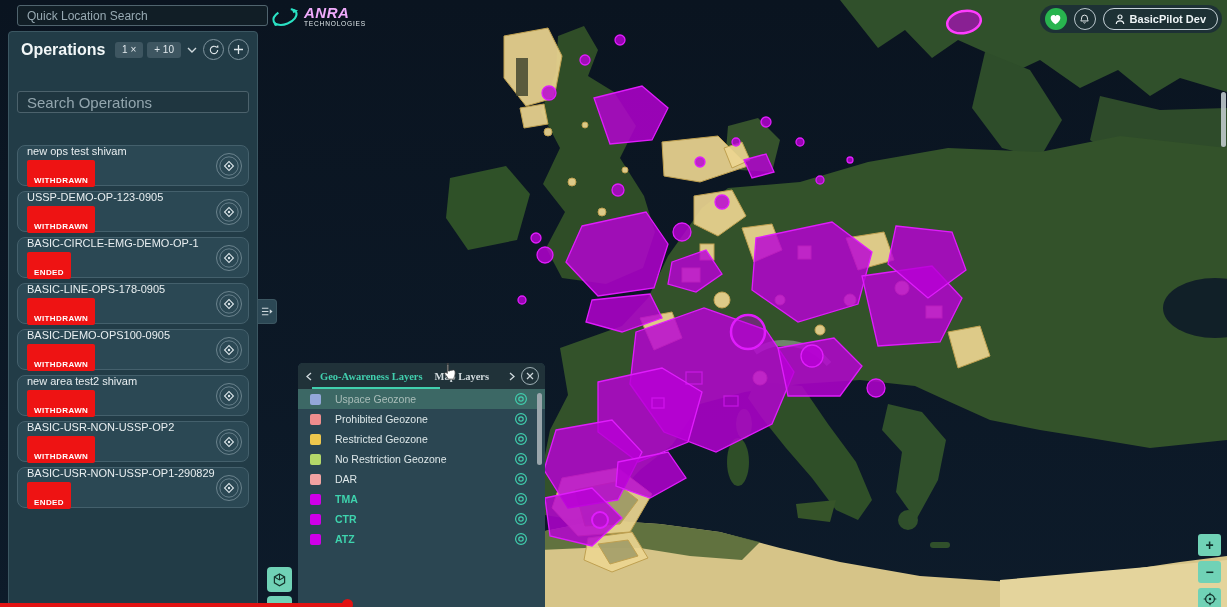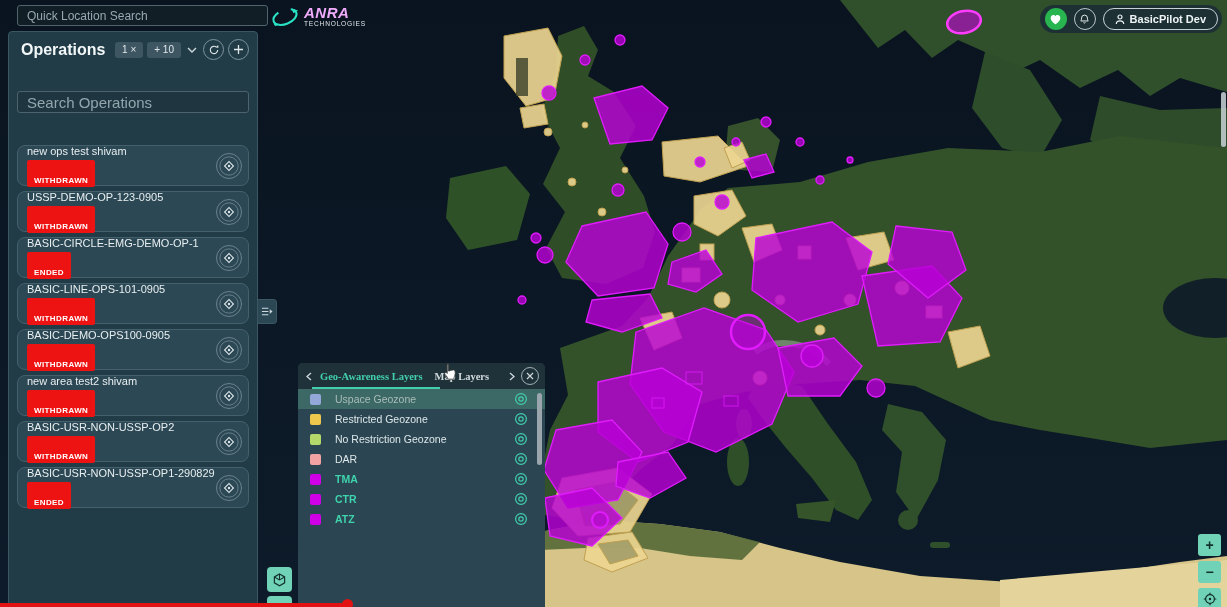--- a/index.html
+++ b/index.html
@@ -347,21 +347,21 @@
               <circle cx="12" cy="12" r="10" fill="none" stroke="rgba(170,190,200,.5)" stroke-width="1"></circle>
               <rect x="8.6" y="8.6" width="6.8" height="6.8" fill="none" stroke="#dfe8ec" stroke-width="1.2" transform="rotate(45 12 12)"></rect>
               <circle cx="12" cy="12" r="1.3" fill="#dfe8ec"></circle>
             </svg>
           </span>
         </button>
       </div>
 
       <div class="op-card">
         <div class="op-info">
-          <div class="op-name">BASIC-LINE-OPS-101-0905</div>
+          <div class="op-name">BASIC-LINE-OPS-178-0905</div>
           <div class="op-badge">WITHDRAWN</div>
         </div>
         <button class="op-locate">
           <span>
             <svg width="22" height="22" viewBox="0 0 24 24">
               <circle cx="12" cy="12" r="10" fill="none" stroke="rgba(170,190,200,.5)" stroke-width="1"></circle>
               <rect x="8.6" y="8.6" width="6.8" height="6.8" fill="none" stroke="#dfe8ec" stroke-width="1.2" transform="rotate(45 12 12)"></rect>
               <circle cx="12" cy="12" r="1.3" fill="#dfe8ec"></circle>
             </svg>
           </span>
@@ -476,20 +476,30 @@
         <span class="swatch" style="background: rgb(147, 167, 217);"></span>
         <span class="layer-label">Uspace Geozone</span>
         <span class="eye hidden">
           <svg width="14" height="14" viewBox="0 0 14 14">
             <circle cx="7" cy="7" r="5.4" fill="none" stroke="#41cfae" stroke-width="1.2"></circle>
             <circle cx="7" cy="7" r="2.2" fill="none" stroke="#41cfae" stroke-width="1.2"></circle>
           </svg>
         </span>
       </div>
 
+      <div class="layer-row">
+        <span class="swatch" style="background: rgb(239, 141, 141);"></span>
+        <span class="layer-label">Prohibited Geozone</span>
+        <span class="eye hidden">
+          <svg width="14" height="14" viewBox="0 0 14 14">
+            <circle cx="7" cy="7" r="5.4" fill="none" stroke="#41cfae" stroke-width="1.2"></circle>
+            <circle cx="7" cy="7" r="2.2" fill="none" stroke="#41cfae" stroke-width="1.2"></circle>
+          </svg>
+        </span>
+      </div>
 
       <div class="layer-row">
         <span class="swatch" style="background: rgb(238, 200, 77);"></span>
         <span class="layer-label">Restricted Geozone</span>
         <span class="eye hidden">
           <svg width="14" height="14" viewBox="0 0 14 14">
             <circle cx="7" cy="7" r="5.4" fill="none" stroke="#41cfae" stroke-width="1.2"></circle>
             <circle cx="7" cy="7" r="2.2" fill="none" stroke="#41cfae" stroke-width="1.2"></circle>
           </svg>
         </span>

